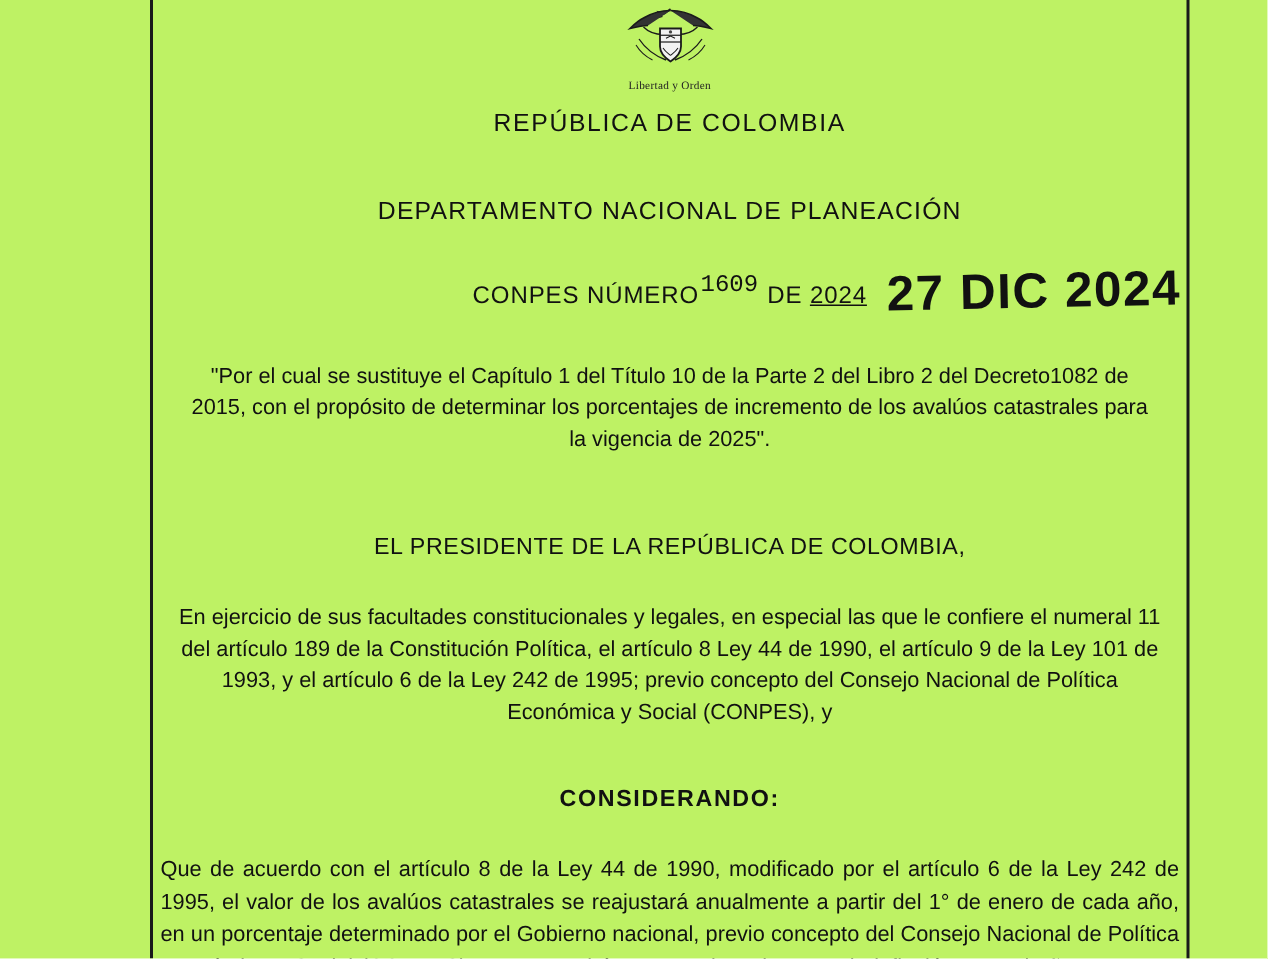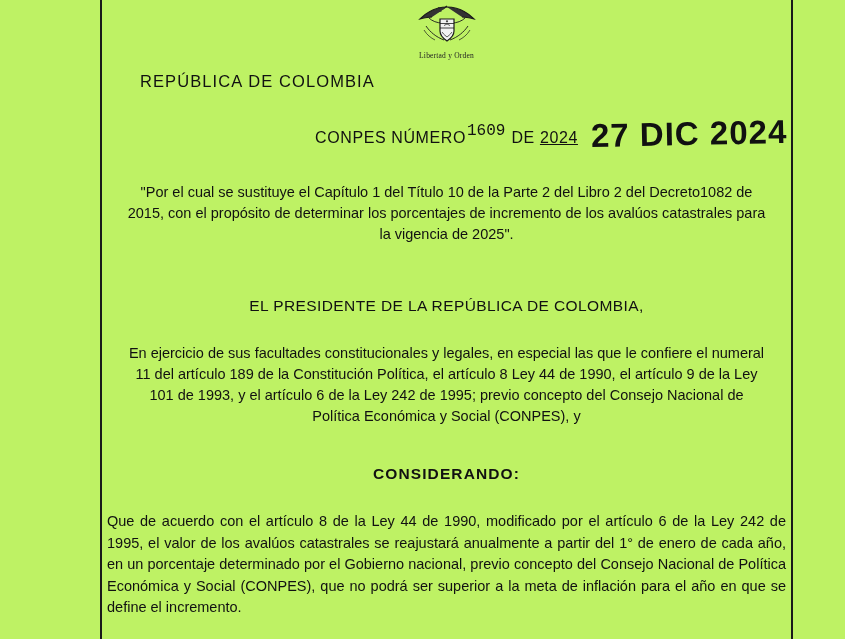--- a/index.html
+++ b/index.html
@@ -50,26 +50,25 @@
   .crest-caption {
     text-align: center;
     font-size: 7.5px;
     letter-spacing: 0.2px;
     color: #222;
     margin-top: 1px;
     font-family: "Liberation Serif", serif;
   }
 
   .republic {
-    text-align: left;
+    text-align: center;
     font-size: 16.5px;
     letter-spacing: 1.1px;
     margin-top: 12px;
     color: #111;
-    padding-left: 37px;
   }
 
   .department {
     text-align: center;
     font-size: 16.5px;
     letter-spacing: 0.8px;
     margin-top: 40px;
     color: #111;
   }
 
@@ -123,21 +122,21 @@
     margin-top: 52px;
     color: #111;
   }
 
   .faculties {
     margin-top: 28px;
     text-align: center;
     font-size: 14.5px;
     line-height: 21px;
     color: #111;
-    padding: 0 22px;
+    padding: 0 12px;
   }
 
   .considerando {
     text-align: center;
     font-size: 15.5px;
     font-weight: bold;
     letter-spacing: 1.1px;
     margin-top: 38px;
     color: #111;
   }
@@ -185,20 +184,21 @@
             <path d="M20 28 c3 5 7 8 11 10" stroke-width="0.7"></path>
             <path d="M66 28 c-3 5 -7 8 -11 10" stroke-width="0.7"></path>
           </g>
         </svg>
       </span>
       <div class="crest-caption">Libertad y Orden</div>
     </div>
 
     <div class="republic">REPÚBLICA DE COLOMBIA</div>
 
+    <div class="department">DEPARTAMENTO NACIONAL DE PLANEACIÓN</div>
 
     <div class="decree-line">
       <span>CONPES NÚMERO</span><span class="decree-number">1609</span> <span>DE</span> <span class="decree-year">2024</span>
       <span class="stamp-date">27 DIC 2024</span>
     </div>
 
     <div class="subject">"Por el cual se sustituye el Capítulo 1 del Título 10 de la Parte 2 del Libro 2 del Decreto1082 de 2015, con el propósito de determinar los porcentajes de incremento de los avalúos catastrales para la vigencia de 2025".</div>
 
     <div class="president">EL PRESIDENTE DE LA REPÚBLICA DE COLOMBIA,</div>
 

